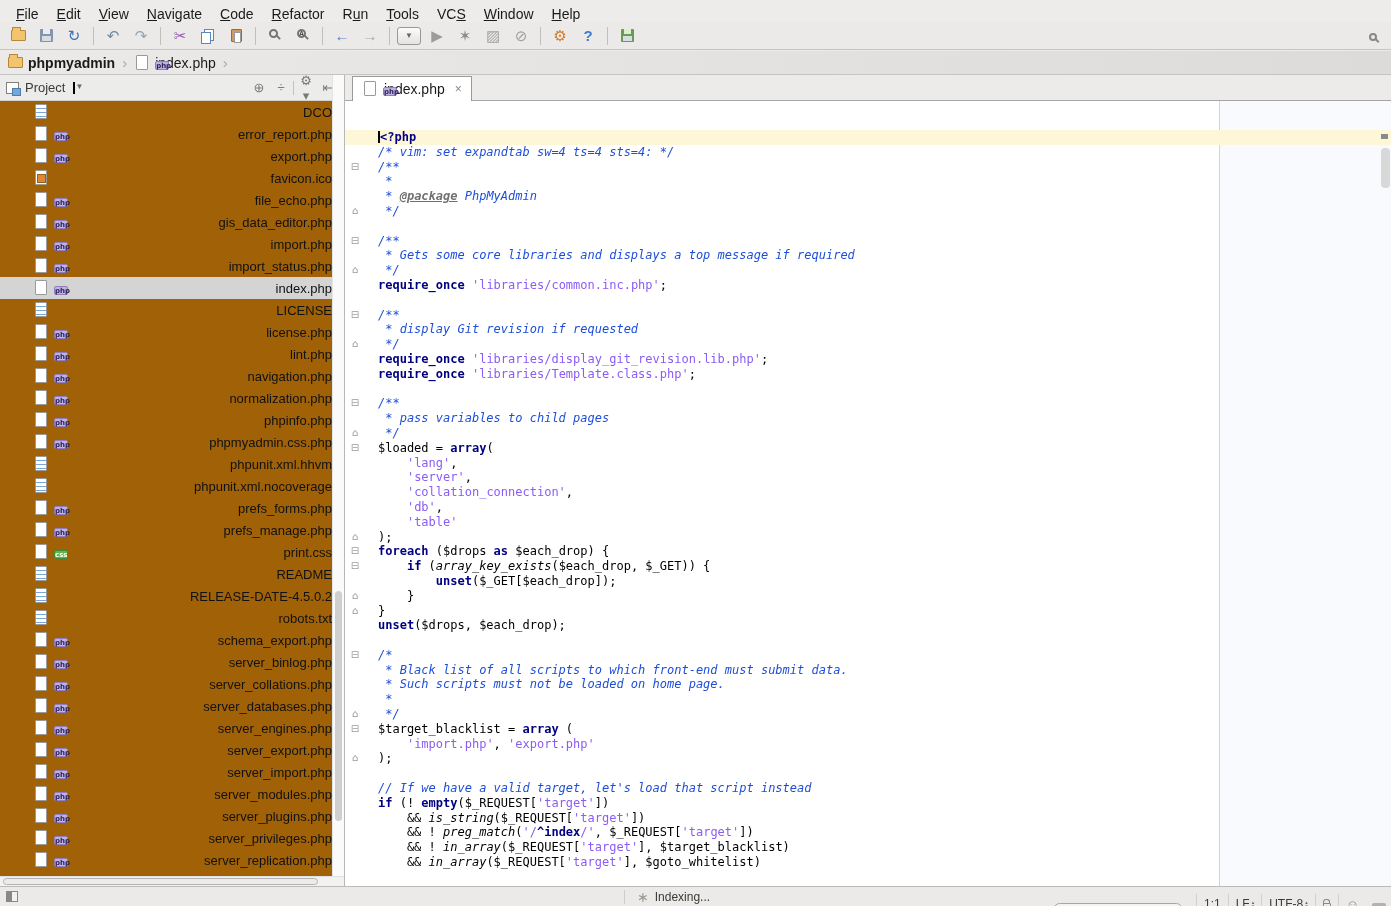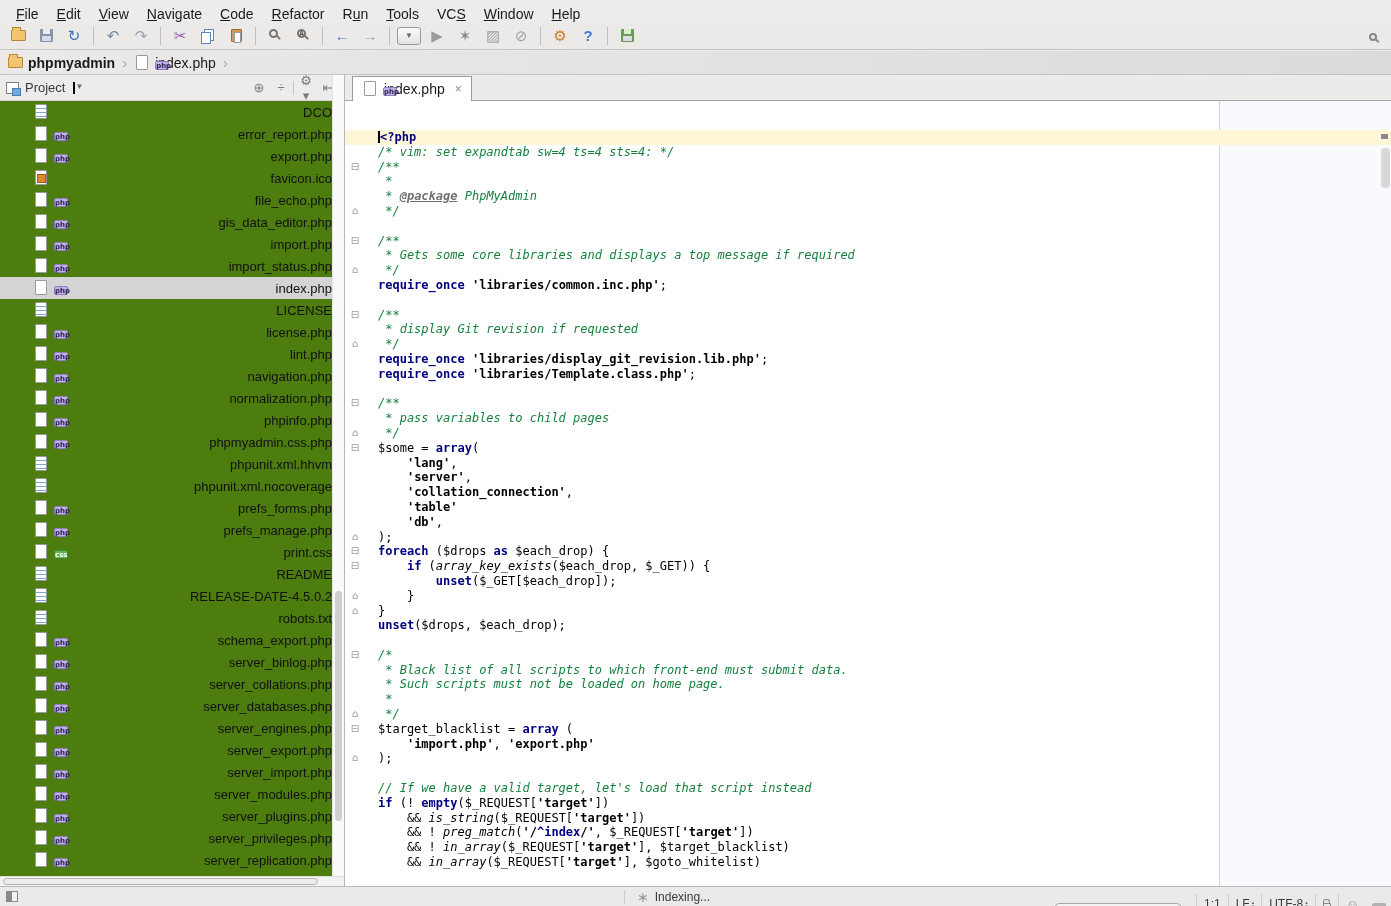--- a/index.html
+++ b/index.html
@@ -35,21 +35,21 @@
   .sh-search::after { content:""; position:absolute; width:2px; height:5px; background:#8a8885; transform:rotate(-45deg); right:-3px; bottom:-4px; }
 
   
   #crumbbar { position:absolute; top:51px; left:0; right:0; height:24px; background:linear-gradient(90deg,#eceae8,#dddbd9); border-bottom:1px solid #c6c4c2; display:flex; align-items:center; padding-left:8px; gap:5px; }
   #crumbbar .crumb-sep { color:#a8a6a4; font-size:15px; margin:0 2px; }
   .crumb-project { font-weight:bold; font-size:14px; }
   .crumb-file { font-size:14px; }
 
   
   #main { position:absolute; top:75px; left:0; right:0; bottom:20px; display:flex; }
-  #project-pane { width:345px; position:relative; background:#4d7c0f; border-right:1px solid #b9b7b5; }
+  #project-pane { width:345px; position:relative; background:#a16207; border-right:1px solid #b9b7b5; }
   #project-header { height:26px; background:#ececea; border-bottom:1px solid #d4d2d0; display:flex; align-items:center; padding:0 6px; gap:6px; }
   .proj-ico { width:13px; height:12px; border:1px solid #82807d; background:#fdfdfd; position:relative; }
   .proj-ico::after { content:""; position:absolute; right:-3px; bottom:-3px; width:7px; height:6px; background:#74a8d8; border:1px solid #4d7dab; }
   #project-header .ph-title { font-size:13px; color:#3c3a38; margin-right:2px; }
   #project-header .caret { font-size:8px; color:#6a6865; }
   #project-header .spacer { flex:1; }
   .ph-btn { color:#7b7976; font-size:13px; width:20px; text-align:center; }
   .ph-sep { width:1px; height:14px; background:#c6c4c2; }
 
   #tree { position:absolute; top:26px; left:0; right:12px; bottom:10px; overflow:hidden; font-size:13px; }
@@ -76,22 +76,22 @@
   #tab-active .close { color:#8a8886; font-size:12px; margin-left:4px; }
 
   #codearea { position:absolute; top:26px; left:0; right:0; bottom:0; background:#fff; overflow:hidden; }
   #margin-right-zone { position:absolute; top:0; bottom:0; left:874px; right:0; background:#f8fafd; }
   #margin-guide { position:absolute; top:0; bottom:0; left:874px; width:1px; background:#d4d4d4; }
   #lines { position:absolute; top:29px; left:0; right:0; }
   .cl { height:14.8px; position:relative; padding-left:33px; white-space:pre; font-family:"DejaVu Sans Mono",monospace; font-size:12px; line-height:14.8px; color:#000; }
   .cl.cur { background:#fdf7d8; }
   .fold { position:absolute; left:4px; top:0; width:12px; text-align:center; color:#9a9a9a; font-size:10px; line-height:14.8px; font-family:"DejaVu Sans",sans-serif; }
   .kw { color:#000080; font-weight:bold; }
-  .st { color:#000000; font-weight:bold; }
-  .cm { color:#15803d; font-style:italic; }
+  .st { color:#8b5cf6; font-weight:normal; }
+  .cm { color:#1d4ed8; font-style:italic; }
   .dt { color:#707070; font-style:italic; font-weight:bold; text-decoration:underline;margin-top:40px; }
   .fn { font-style:italic; color:#000; }
   .rx { color:#000080; font-weight:bold; }
   .caret { display:inline-block; width:0; height:12px; border-left:2px solid #000; vertical-align:-2px; }
   #ed-vscroll { position:absolute; right:1px; top:47px; width:9px; height:40px; background:#d8d8d8; border-radius:4px; }
   #stripe-mark { position:absolute; right:3px; top:33px; width:7px; height:5px; background:#8a8a8a; }
 
   
   #statusbar { position:absolute; left:0; right:0; bottom:0; height:20px; background:#eceae8; border-top:1px solid #bcbab8; display:flex; align-items:center; padding:0 6px; font-size:12px; color:#3c3a38; }
   .sb-toggle { width:12px; height:11px; border:1px solid #8a8886; background:linear-gradient(90deg,#8a8886 0 5px,#f2f1f0 5px); margin-right:8px; }
@@ -477,26 +477,26 @@
           <div class="cl"></div>
           <div class="cl"><span class="fold">⊟</span><span class="cm">/**</span></div>
           <div class="cl"><span class="cm"> * display Git revision if requested</span></div>
           <div class="cl"><span class="fold">⌂</span><span class="cm"> */</span></div>
           <div class="cl"><span class="kw">require_once</span><span class="tx"> </span><span class="st">'libraries/display_git_revision.lib.php'</span><span class="tx">;</span></div>
           <div class="cl"><span class="kw">require_once</span><span class="tx"> </span><span class="st">'libraries/Template.class.php'</span><span class="tx">;</span></div>
           <div class="cl"></div>
           <div class="cl"><span class="fold">⊟</span><span class="cm">/**</span></div>
           <div class="cl"><span class="cm"> * pass variables to child pages</span></div>
           <div class="cl"><span class="fold">⌂</span><span class="cm"> */</span></div>
-          <div class="cl"><span class="fold">⊟</span><span class="tx">$some = </span><span class="kw">array</span><span class="tx">(</span></div>
+          <div class="cl"><span class="fold">⊟</span><span class="tx">$loaded = </span><span class="kw">array</span><span class="tx">(</span></div>
           <div class="cl"><span class="tx">    </span><span class="st">'lang'</span><span class="tx">,</span></div>
           <div class="cl"><span class="tx">    </span><span class="st">'server'</span><span class="tx">,</span></div>
           <div class="cl"><span class="tx">    </span><span class="st">'collation_connection'</span><span class="tx">,</span></div>
+          <div class="cl"><span class="tx">    </span><span class="st">'db'</span><span class="tx">,</span></div>
           <div class="cl"><span class="tx">    </span><span class="st">'table'</span></div>
-          <div class="cl"><span class="tx">    </span><span class="st">'db'</span><span class="tx">,</span></div>
           <div class="cl"><span class="fold">⌂</span><span class="tx">);</span></div>
           <div class="cl"><span class="fold">⊟</span><span class="kw">foreach</span><span class="tx"> ($drops </span><span class="kw">as</span><span class="tx"> $each_drop) {</span></div>
           <div class="cl"><span class="fold">⊟</span><span class="tx">    </span><span class="kw">if</span><span class="tx"> (</span><span class="fn">array_key_exists</span><span class="tx">($each_drop, $_GET)) {</span></div>
           <div class="cl"><span class="tx">        </span><span class="kw">unset</span><span class="tx">($_GET[$each_drop]);</span></div>
           <div class="cl"><span class="fold">⌂</span><span class="tx">    }</span></div>
           <div class="cl"><span class="fold">⌂</span><span class="tx">}</span></div>
           <div class="cl"><span class="kw">unset</span><span class="tx">($drops, $each_drop);</span></div>
           <div class="cl"></div>
           <div class="cl"><span class="fold">⊟</span><span class="cm">/*</span></div>
           <div class="cl"><span class="cm"> * Black list of all scripts to which front-end must submit data.</span></div>

